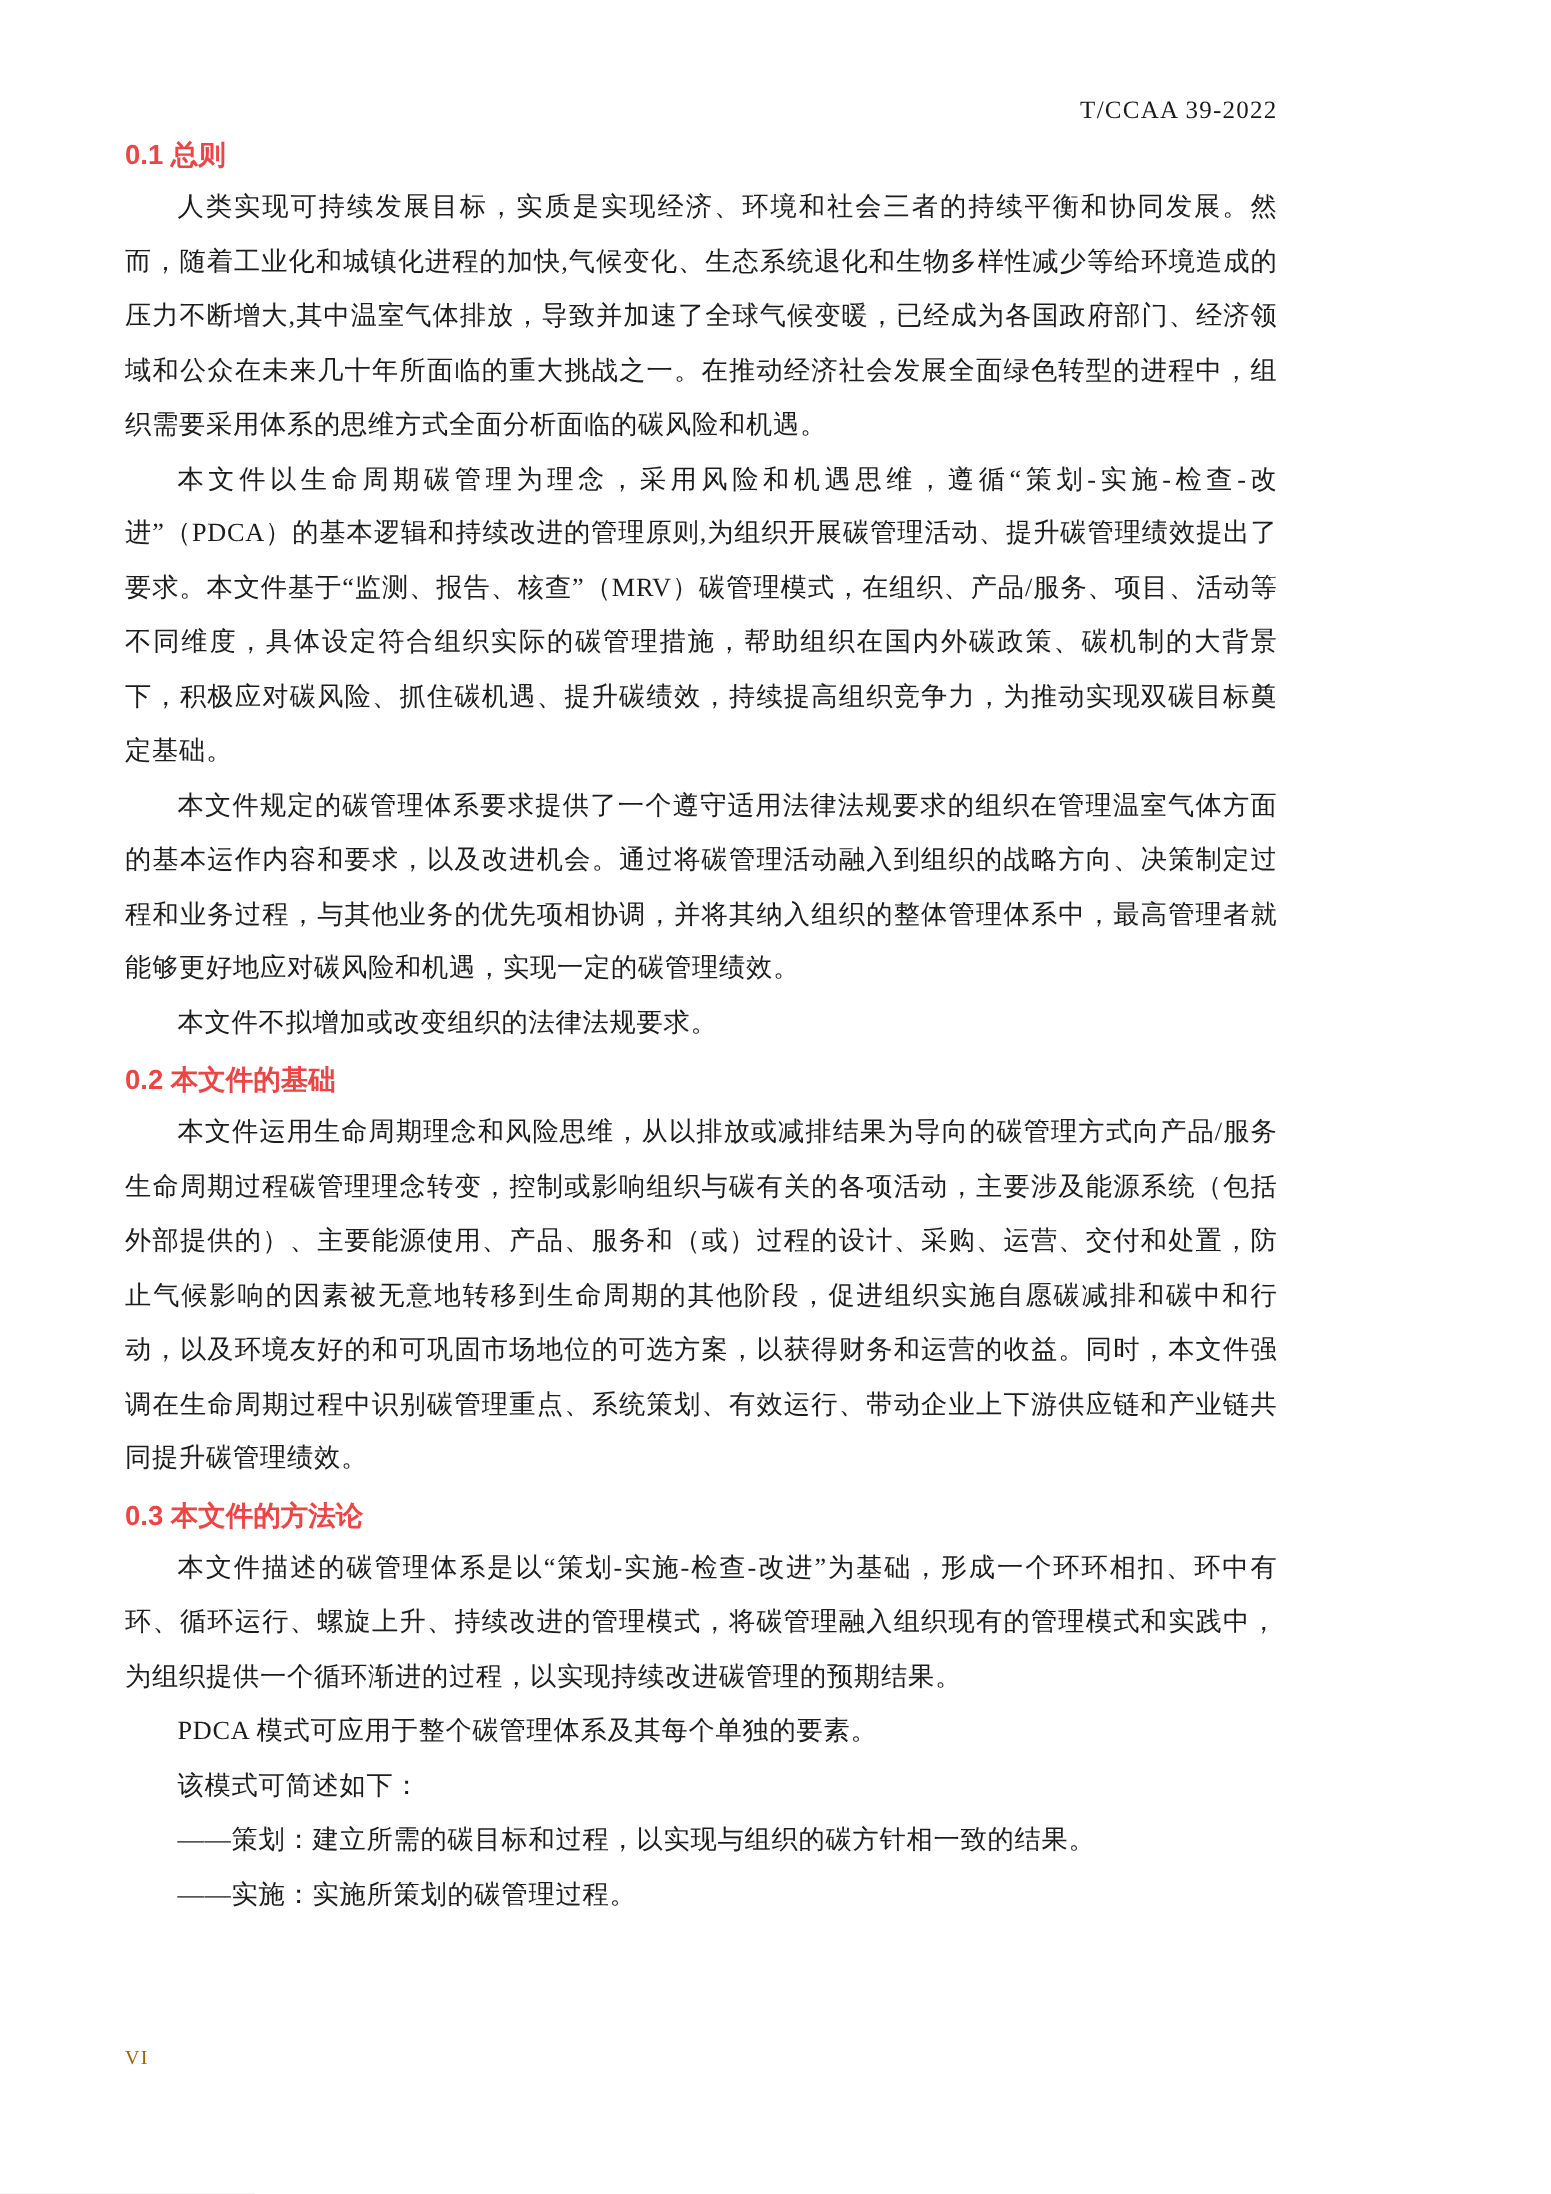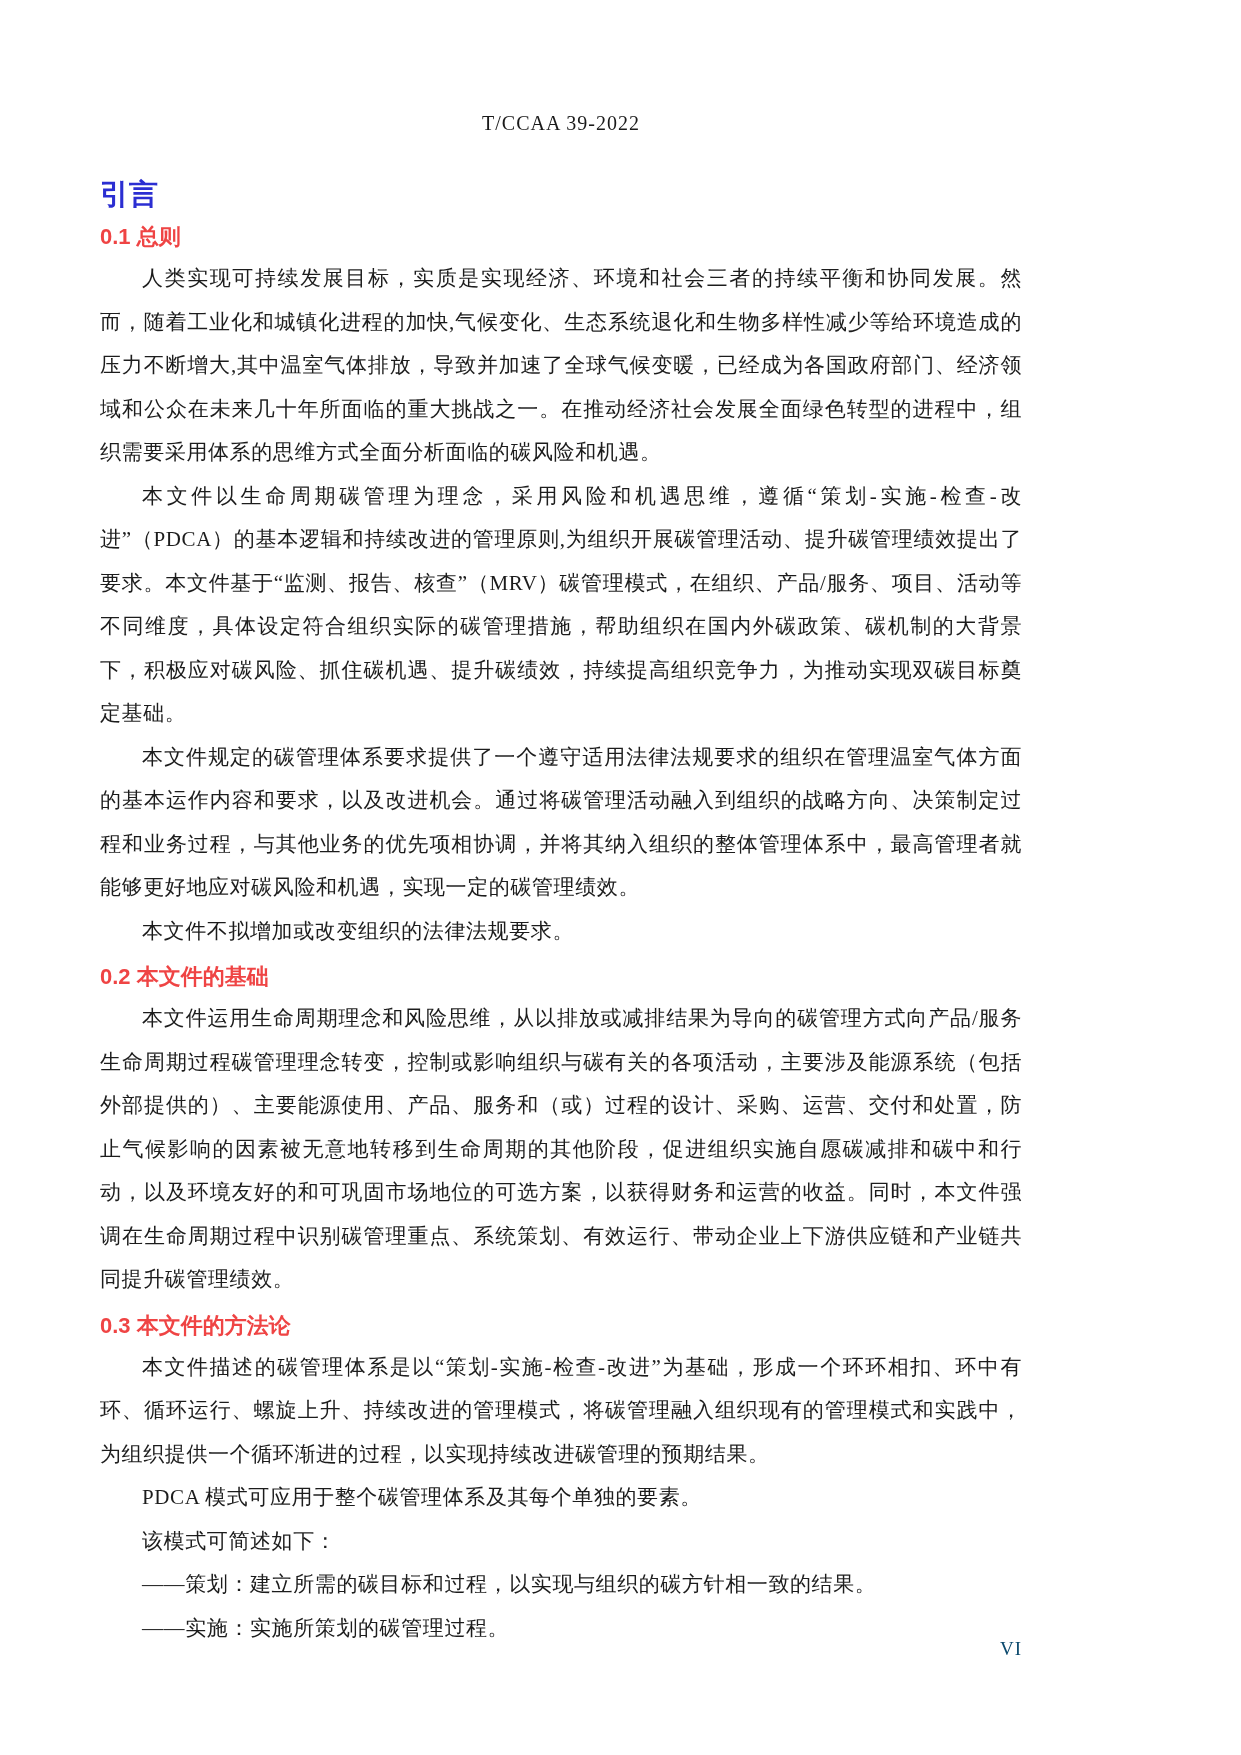--- a/index.html
+++ b/index.html
@@ -17,22 +17,22 @@
     font-family: "Liberation Serif", "DejaVu Serif", serif;
     color: #1f1f1f;
   }
   .content {
     position: absolute;
     left: 100px;
     top: 0;
     width: 922px;
   }
   .doc-number {
-    padding-top: 111px;
-    text-align: center;
+    padding-top: 76px;
+    text-align: right;
     font-size: 20px;
     line-height: 24px;
     letter-spacing: 1px;
     color: #1a1a1a;
   }
   .doc-title {
     margin-top: 40px;
     font-family: "Liberation Sans", "DejaVu Sans", sans-serif;
     font-weight: bold;
     font-size: 29px;
@@ -54,35 +54,34 @@
     text-align: justify;
     text-indent: 2em;
     letter-spacing: 0.6px;
     color: #1c1c1c;
   }
   .footer {
     position: absolute;
     left: 100px;
     width: 922px;
     top: 1638px;
-    text-align: right;
-    font-size: 19px;
-    color: #0c4a6e;
+    text-align: left;
+    font-size: 16px;
+    color: #a16207;
     letter-spacing: 1px;
   }
 </style>
 </head>
 <body>
 
 <div class="page">
   <div class="content">
 
     <div class="doc-number">T/CCAA 39-2022</div>
 
-    <div class="doc-title">引言</div>
 
     <div class="section-heading">0.1 总则</div>
 
     <p class="para">人类实现可持续发展目标，实质是实现经济、环境和社会三者的持续平衡和协同发展。然而，随着工业化和城镇化进程的加快,气候变化、生态系统退化和生物多样性减少等给环境造成的压力不断增大,其中温室气体排放，导致并加速了全球气候变暖，已经成为各国政府部门、经济领域和公众在未来几十年所面临的重大挑战之一。在推动经济社会发展全面绿色转型的进程中，组织需要采用体系的思维方式全面分析面临的碳风险和机遇。</p>
     <p class="para">本文件以生命周期碳管理为理念，采用风险和机遇思维，遵循“策划-实施-检查-改进”（PDCA）的基本逻辑和持续改进的管理原则,为组织开展碳管理活动、提升碳管理绩效提出了要求。本文件基于“监测、报告、核查”（MRV）碳管理模式，在组织、产品/服务、项目、活动等不同维度，具体设定符合组织实际的碳管理措施，帮助组织在国内外碳政策、碳机制的大背景下，积极应对碳风险、抓住碳机遇、提升碳绩效，持续提高组织竞争力，为推动实现双碳目标奠定基础。</p>
     <p class="para">本文件规定的碳管理体系要求提供了一个遵守适用法律法规要求的组织在管理温室气体方面的基本运作内容和要求，以及改进机会。通过将碳管理活动融入到组织的战略方向、决策制定过程和业务过程，与其他业务的优先项相协调，并将其纳入组织的整体管理体系中，最高管理者就能够更好地应对碳风险和机遇，实现一定的碳管理绩效。</p>
     <p class="para">本文件不拟增加或改变组织的法律法规要求。</p>
 
     <div class="section-heading">0.2 本文件的基础</div>
 

